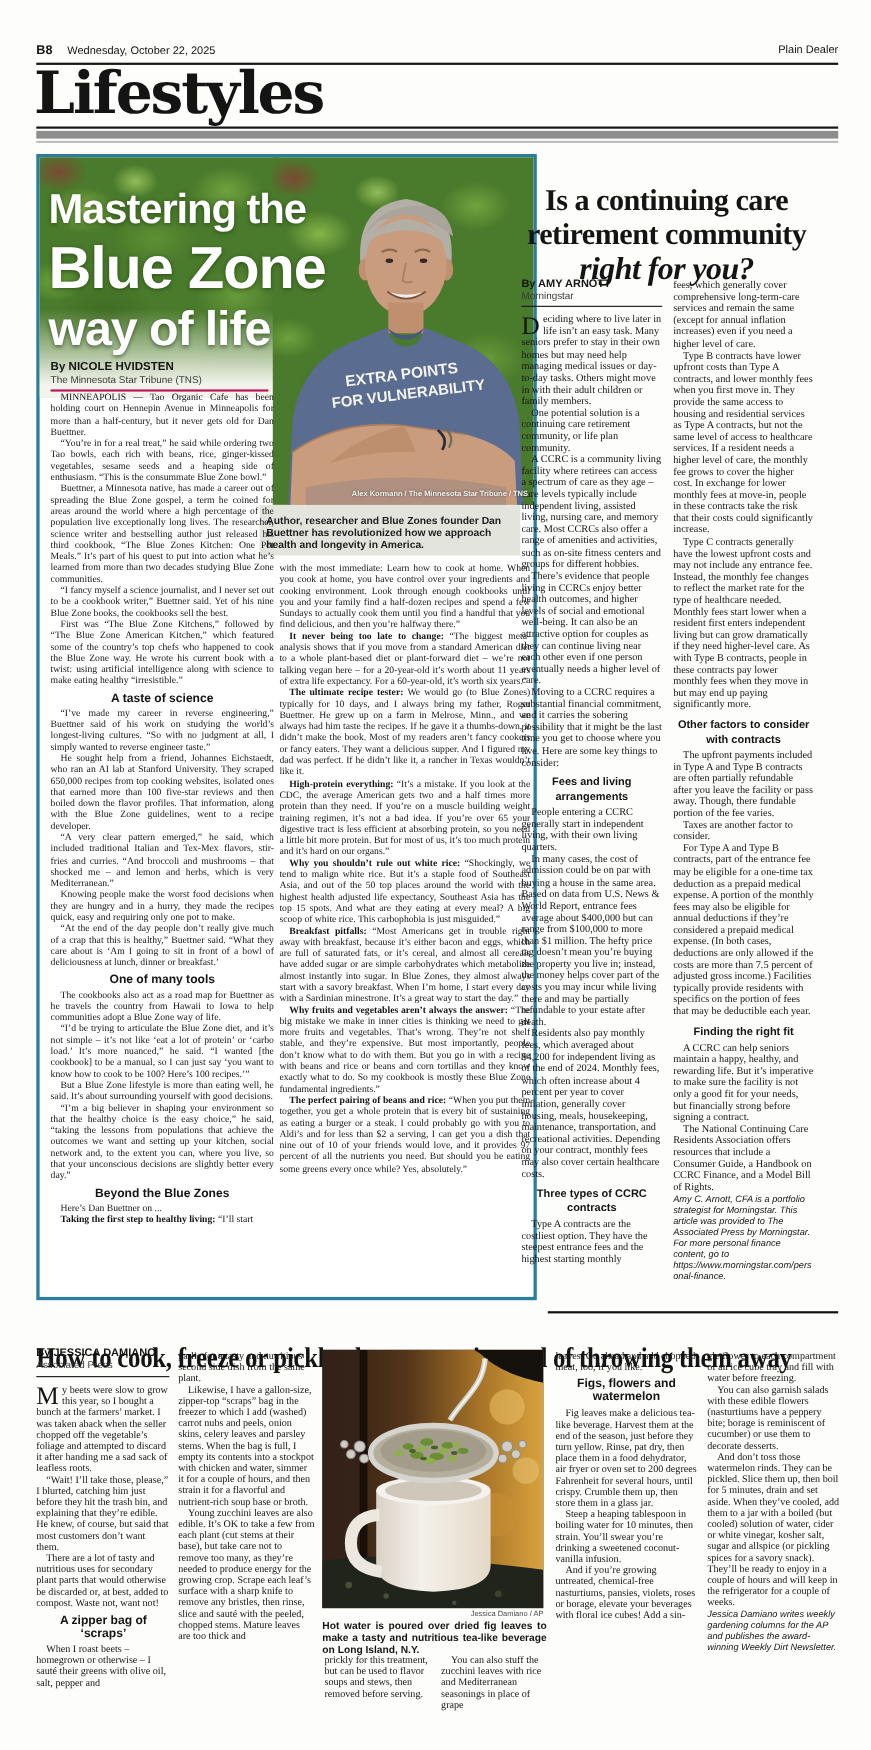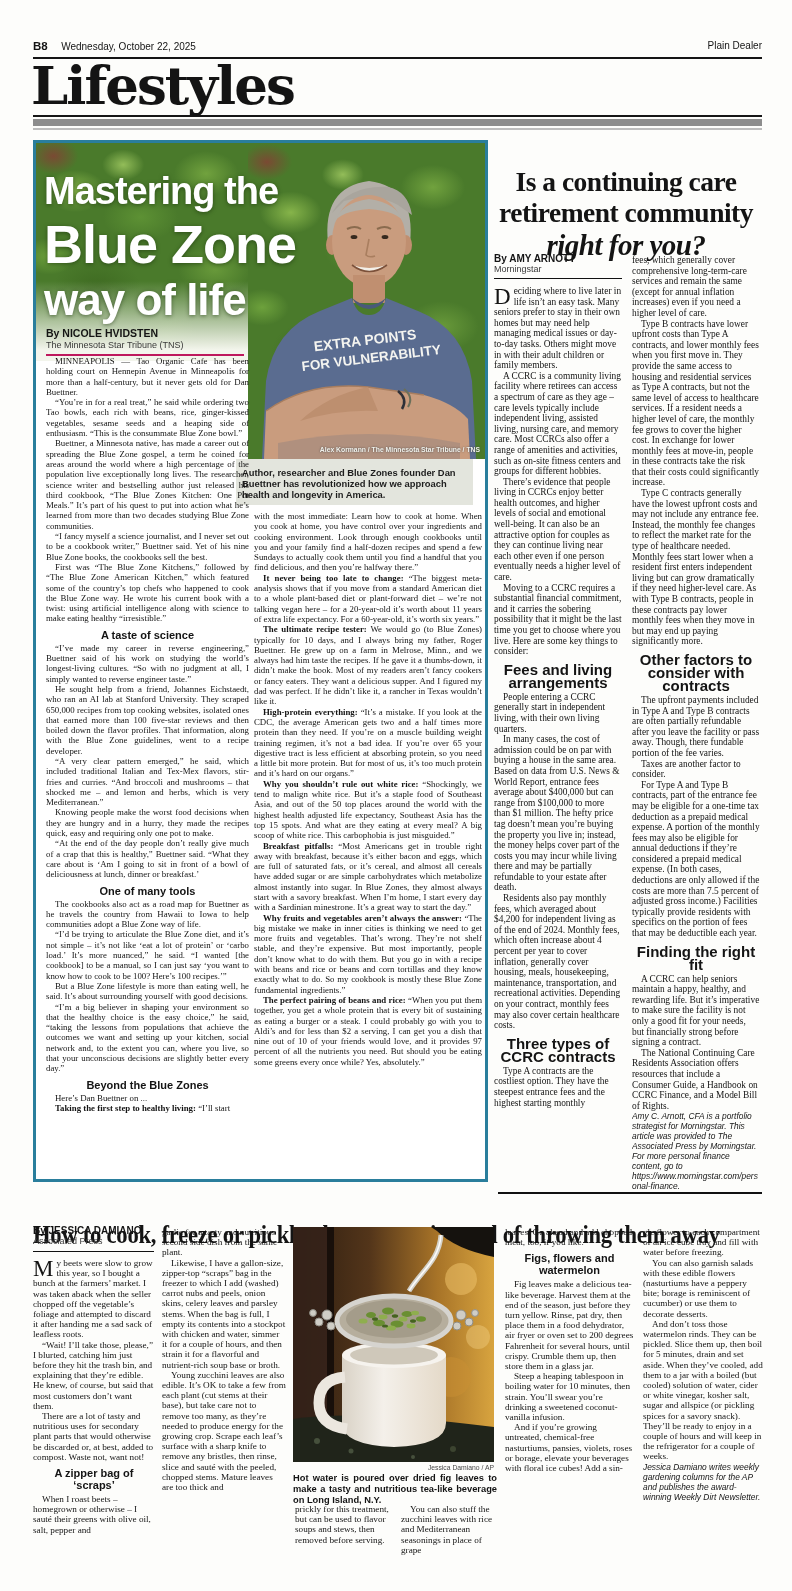--- a/index.html
+++ b/index.html
@@ -57,31 +57,31 @@
   
   .para{margin:0;text-indent:9px;}
   .noind{text-indent:0;}
   .lead{font-weight:bold;}
   .dc{float:left;font-size:23px;line-height:19px;padding:1px 3px 0 0;}
   .subhead{font-family:"Liberation Sans",sans-serif;font-weight:bold;text-align:center;
       font-size:11px;line-height:12px;margin:5px 0 2px;text-indent:0;}
   .tagline{font-family:"Liberation Sans",sans-serif;font-style:italic;font-size:8.4px;
       line-height:10px;overflow-wrap:anywhere;}
   
-  .ccrc{position:absolute;left:494px;top:143px;width:264px;height:1049px;}
+  .ccrc{position:absolute;left:474px;top:143px;width:264px;height:1049px;}
   .c-head{position:absolute;left:-4px;top:0;width:272px;text-align:center;
       font-size:27.5px;line-height:1.15;letter-spacing:-0.5px;}
   .c-head .l{display:block;}
   .c-head .l3{font-weight:bold;font-style:italic;font-size:29px;}
   .c-byline{position:absolute;left:0;top:110px;width:128px;padding-bottom:4px;
       border-bottom:1.5px solid #111;font-family:Liberation Sans, sans-serif;}
   .c-byline .by{font-weight:bold;font-size:10px;}
   .c-byline .org{font-size:9px;color:#3a3a3a;}
   .ccol{position:absolute;overflow:hidden;font-size:9.4px;line-height:10.6px;}
-  .ccol .subhead{font-size:15px;line-height:13px;margin:6px 2px 3px;}
+  .ccol .subhead{font-size:10px;line-height:13px;margin:6px 2px 3px;}
   .ccol1{left:0;top:143px;width:128px;height:906px;}
   .ccol2{left:138px;top:112px;width:128px;height:937px;}
   .c-rule{position:absolute;left:498px;top:1192px;width:264px;height:1.5px;background:#111;}
   
   .scraps{position:absolute;left:33px;top:1198px;width:729px;height:393px;}
   .s-head{position:absolute;left:0;top:0;width:840px;font-size:26px;letter-spacing:-0.3px;
       transform:scaleX(0.87);transform-origin:0 0;white-space:nowrap;}
   .s-byline{position:absolute;left:0;top:27px;width:121px;padding-bottom:5px;
       border-bottom:1.5px solid #111;font-family:"Liberation Sans",sans-serif;}
   .s-byline .by{font-weight:bold;font-size:10px;}
@@ -214,20 +214,21 @@
       <span class="l">Is a continuing care</span>
       <span class="l">retirement community</span>
       <span class="l l3">right for you?</span>
     </h2>
     <div class="c-byline">
       <div class="by">By AMY ARNOTT</div>
       <div class="org">Morningstar</div>
     </div>
     <div class="ccol ccol1">
         <p class="para noind"><span class="dc">D</span>eciding where to live later in life isn’t an easy task. Many seniors prefer to stay in their own homes but may need help managing medical issues or day-to-day tasks. Others might move in with their adult children or family members.</p>
+        <p class="para">One potential solution is a continuing care retirement community, or life plan community.</p>
         <p class="para">A CCRC is a community living facility where retirees can access a spectrum of care as they age – care levels typically include independent living, assisted living, nursing care, and memory care. Most CCRCs also offer a range of amenities and activities, such as on-site fitness centers and groups for different hobbies.</p>
         <p class="para">There’s evidence that people living in CCRCs enjoy better health outcomes, and higher levels of social and emotional well-being. It can also be an attractive option for couples as they can continue living near each other even if one person eventually needs a higher level of care.</p>
         <p class="para">Moving to a CCRC requires a substantial financial commitment, and it carries the sobering possibility that it might be the last time you get to choose where you live. Here are some key things to consider:</p>
         <div class="subhead">Fees and living arrangements</div>
         <p class="para">People entering a CCRC generally start in independent living, with their own living quarters.</p>
         <p class="para">In many cases, the cost of admission could be on par with buying a house in the same area. Based on data from U.S. News &amp; World Report, entrance fees average about $400,000 but can range from $100,000 to more than $1 million. The hefty price tag doesn’t mean you’re buying the property you live in; instead, the money helps cover part of the costs you may incur while living there and may be partially refundable to your estate after death.</p>
         <p class="para">Residents also pay monthly fees, which averaged about $4,200 for independent living as of the end of 2024. Monthly fees, which often increase about 4 percent per year to cover inflation, generally cover housing, meals, housekeeping, maintenance, transportation, and recreational activities. Depending on your contract, monthly fees may also cover certain healthcare costs.</p>
         <div class="subhead">Three types of CCRC contracts</div>
         <p class="para">Type A contracts are the costliest option. They have the steepest entrance fees and the highest starting monthly</p>
       </div>

